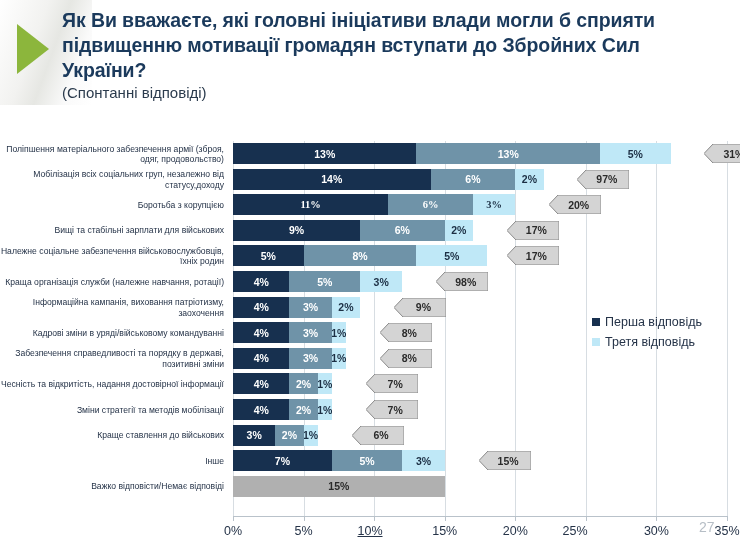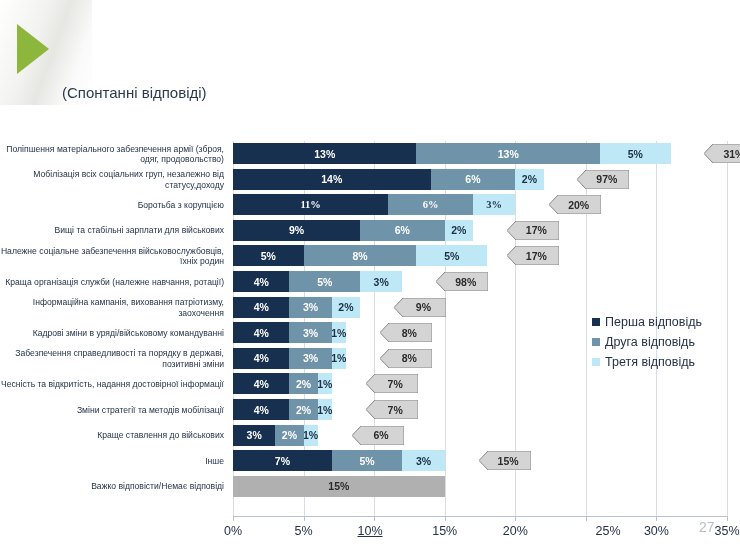--- a/index.html
+++ b/index.html
@@ -58,20 +58,21 @@
   .legend-text{font-size:12.5px;color:#253348;white-space:nowrap;}
 </style>
 </head>
 <body>
 
 <div id="slide">
 
   <div class="header">
     <div class="hdr-bg"></div>
     <div class="green-tri"></div>
+    <div class="title">Як Ви вважаєте, які головні ініціативи влади могли б сприяти підвищенню мотивації громадян вступати до Збройних Сил України?</div>
     <div class="subtitle">(Спонтанні відповіді)</div>
   </div>
 
   <div class="plot" id="plot">
       <div class="gridline" style="left: 233px;"></div>
       <div class="tick" style="left: 233px;"></div>
       <div class="ticklabel" style="left: 233px;">0%</div>
       <div class="gridline" style="left: 303.571px;"></div>
       <div class="tick" style="left: 303.571px;"></div>
       <div class="ticklabel" style="left: 303.571px;">5%</div>
@@ -79,21 +80,21 @@
       <div class="tick" style="left: 374.143px;"></div>
       <div class="ticklabel" style="left: 370px; text-decoration: underline;">10%</div>
       <div class="gridline" style="left: 444.714px;"></div>
       <div class="tick" style="left: 444.714px;"></div>
       <div class="ticklabel" style="left: 444.714px;">15%</div>
       <div class="gridline" style="left: 515.286px;"></div>
       <div class="tick" style="left: 515.286px;"></div>
       <div class="ticklabel" style="left: 515.286px;">20%</div>
       <div class="gridline" style="left: 585.857px;"></div>
       <div class="tick" style="left: 585.857px;"></div>
-      <div class="ticklabel" style="left: 608px;">25%</div>
+      <div class="ticklabel" style="left: 575px;">25%</div>
       <div class="gridline" style="left: 656.429px;"></div>
       <div class="tick" style="left: 656.429px;"></div>
       <div class="ticklabel" style="left: 656.429px;">30%</div>
       <div class="gridline" style="left: 727px;"></div>
       <div class="tick" style="left: 727px;"></div>
       <div class="ticklabel" style="left: 727px;">35%</div>
       <div class="axisline"></div>
       <div class="cat-label" style="top: 153.5px; transform: translateY(-50%);">Поліпшення матеріального забезпечення армії (зброя, одяг, продовольство)</div>
       <div class="bar-row" style="left: 233px; top: 143px; width: 494px;">
         <div class="seg s1" style="left: 0px; width: 183.486px;">13%</div>
@@ -255,23 +256,19 @@
         <div class="seg dk" style="left: 0px; width: 211.714px;">15%</div>
       </div>
     </div>
 
   <div class="legend" id="legend">
       <div class="legend-item">
         <span class="legend-swatch" style="background: rgb(23, 48, 79);"></span>
         <span class="legend-text">Перша відповідь</span>
       </div>
       <div class="legend-item">
-        <span class="legend-swatch" style="background: rgb(111, 147, 168);"></span>
-        <span class="legend-text">Друга відповідь</span>
-      </div>
-      <div class="legend-item">
         <span class="legend-swatch" style="background: rgb(191, 232, 247);"></span>
         <span class="legend-text">Третя відповідь</span>
       </div>
     </div>
 
   <div class="pagenum">27</div>
 </div>
 
 </body></html>

